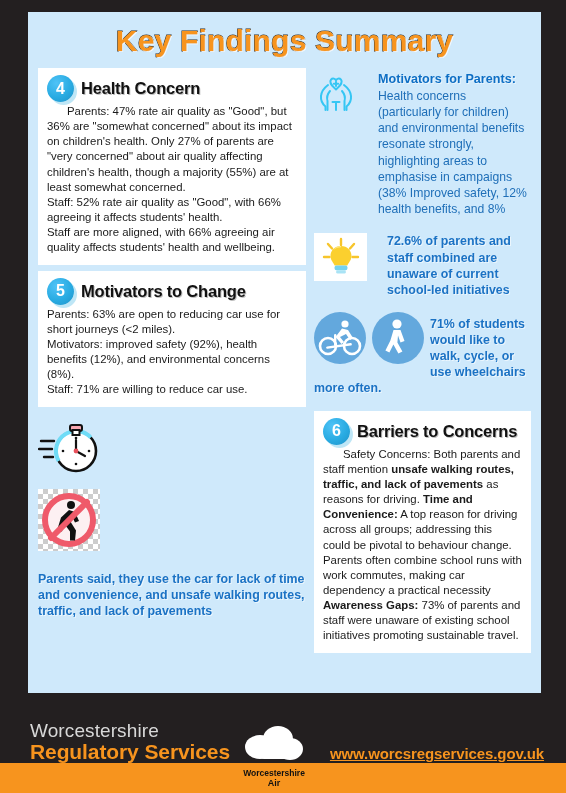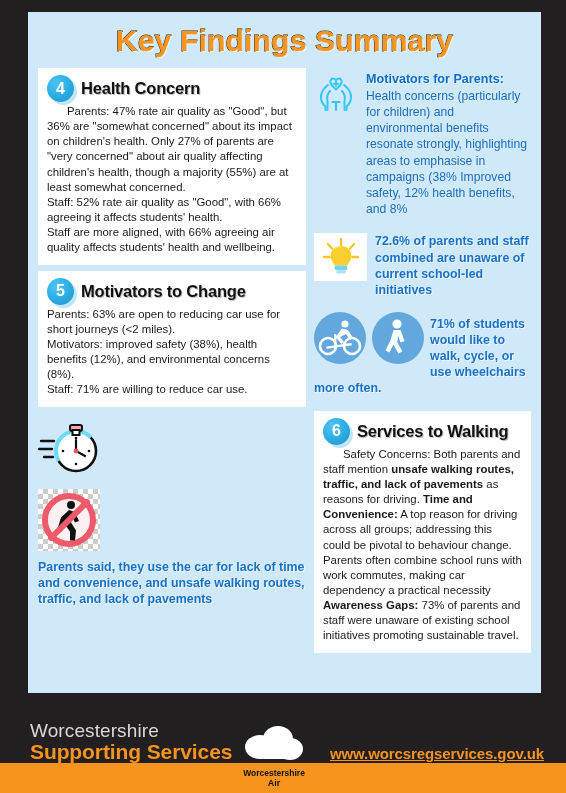--- a/index.html
+++ b/index.html
@@ -59,21 +59,21 @@
   }
   .card-body{
     font-size:11.4px;line-height:1.33;color:#1a1a1a;
     margin-top:2px;
   }
   .card-body p{margin:0;}
   .indent{text-indent:20px;}
   .b{font-weight:bold;}
 
   
-  .hl{display:flex;gap:8px;align-items:flex-start;margin-bottom:6px;}
+  .hl{display:flex;gap:20px;align-items:flex-start;margin-bottom:6px;}
   .hl-txt{
     font-size:12.4px;line-height:1.30;font-weight:bold;
     color:#1b72c4;
     text-shadow:1px 1px 0 rgba(255,255,255,.6);
   }
   .hl-txt.plain{
     font-weight:normal;color:#1f6fb8;font-size:12.2px;line-height:1.33;
     text-shadow:none;
   }
   .hl-title{
@@ -145,21 +145,21 @@
         </div>
       </div>
 
       <div class="card">
         <div class="card-head">
           <div class="badge">5</div>
           <div class="card-title">Motivators to Change</div>
         </div>
         <div class="card-body">
           <p>Parents: 63% are open to reducing car use for short journeys (&lt;2 miles).</p>
-          <p>Motivators: improved safety (38%), health benefits (12%), and environmental concerns (8%).</p>
+          <p>Motivators: improved safety (92%), health benefits (12%), and environmental concerns (8%).</p>
           <p>Staff: 71% are willing to reduce car use.</p>
         </div>
       </div>
 
       <div class="hl" style="margin-top:14px;flex-direction:column;">
         <div class="stack">
           <span class="icon-box">
             <svg width="62" height="58" viewBox="0 0 62 58">
               <g stroke="#111" stroke-width="2.4" fill="none" stroke-linecap="round">
                 <line x1="3" y1="20" x2="16" y2="20"></line>
@@ -265,37 +265,37 @@
             </g>
           </svg>
         </span>
         <div class="hl-txt" style="padding-top:4px;">71% of students would like to walk, cycle, or use wheelchairs more often.</div>
         <div style="clear:both;"></div>
       </div>
 
       <div class="card" style="margin-top:14px;">
         <div class="card-head">
           <div class="badge">6</div>
-          <div class="card-title">Services to Walking</div>
+          <div class="card-title">Barriers to Concerns</div>
         </div>
         <div class="card-body">
           <p class="indent" id="card6-rich"><span>Safety Concerns: Both parents and staff mention </span><span class="b">unsafe walking routes, traffic, and lack of pavements</span><span> as reasons for driving. </span><span class="b">Time and Convenience:</span><span> A top reason for driving across all groups; addressing this could be pivotal to behaviour change. Parents often combine school runs with work commutes, making car dependency a practical necessity </span><span class="b">Awareness Gaps:</span><span> 73% of parents and staff were unaware of existing school initiatives promoting sustainable travel.</span></p>
         </div>
       </div>
 
     </div>
   </div>
 </div>
 
 <div class="footer">
   <div class="footer-orange"></div>
 
   <div class="brand">
     <div class="brand-l1">Worcestershire</div>
-    <div class="brand-l2">Supporting Services</div>
+    <div class="brand-l2">Regulatory Services</div>
   </div>
 
   <div class="airlogo">
     <span>
       <svg width="72" height="40" viewBox="0 0 72 40">
         <g fill="#ffffff">
           <ellipse cx="22" cy="24" rx="15" ry="12"></ellipse>
           <ellipse cx="40" cy="16" rx="15" ry="13"></ellipse>
           <ellipse cx="52" cy="26" rx="13" ry="11"></ellipse>
           <rect x="20" y="24" width="34" height="12" rx="6"></rect>

